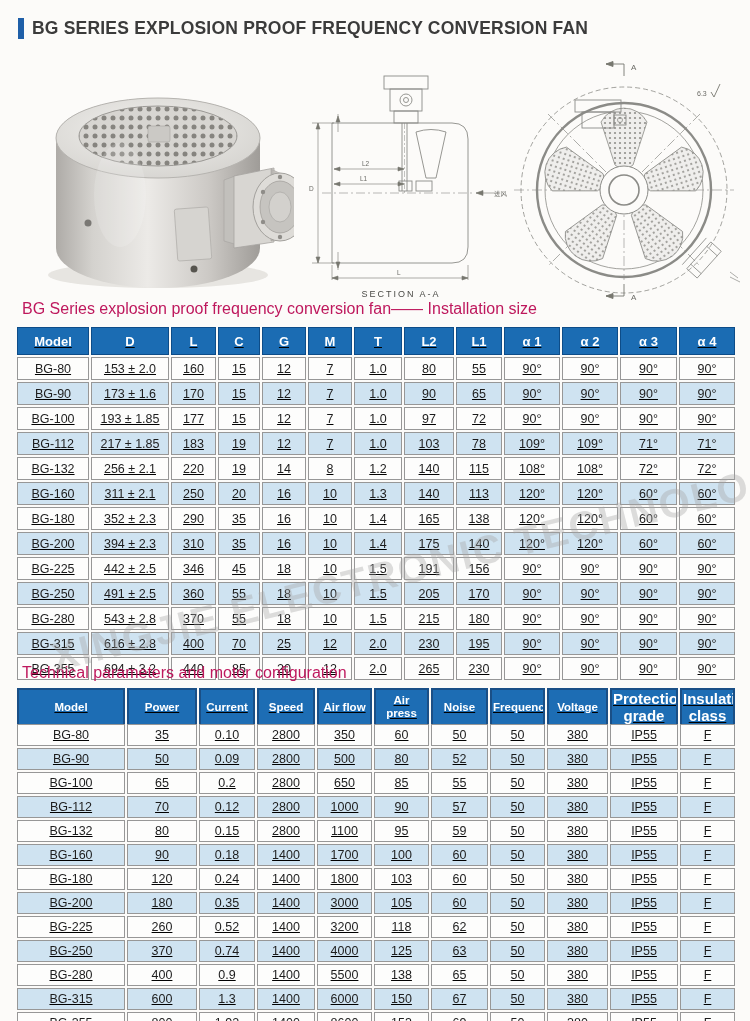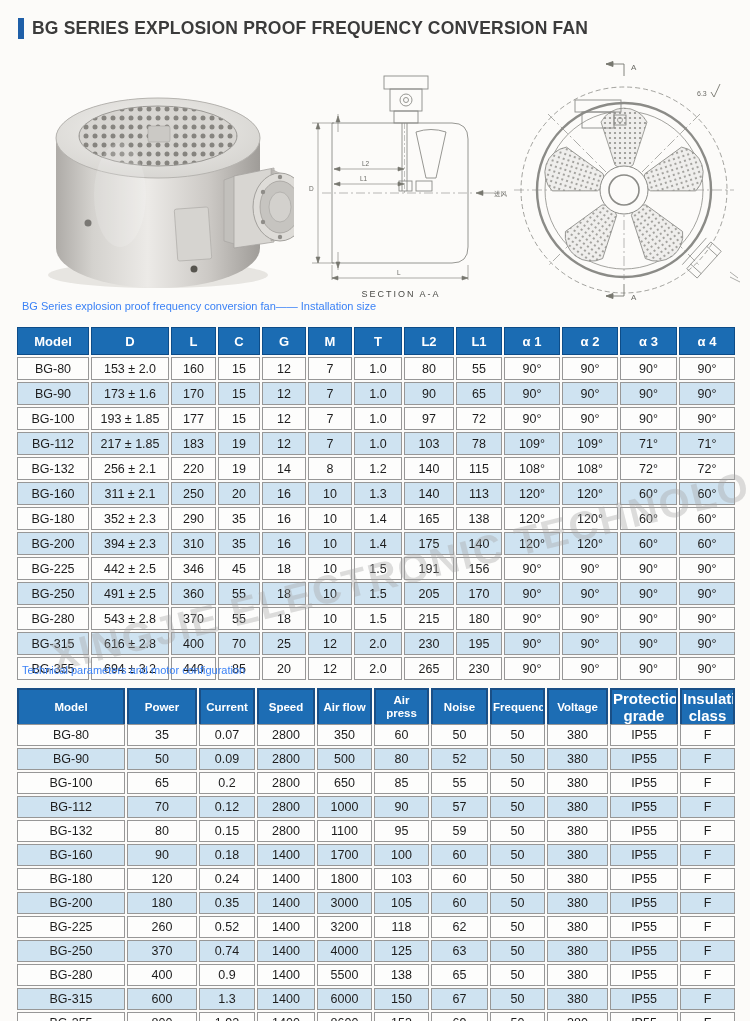--- a/index.html
+++ b/index.html
@@ -12,25 +12,25 @@
   .accent-bar { width:6px; height:21px; background:#1f5fa8; margin-right:8px; }
   .page-title { font-size:17.5px; font-weight:bold; color:#3b3b3b; letter-spacing:0.2px; }
 
   
   .figures { position:absolute; top:56px; left:18px; width:714px; height:244px; }
   .fig { position:absolute; }
   #fig-photo   { left:10px;  top:4px; }
   #fig-section { left:286px; top:10px; }
   #fig-front   { left:490px; top:0px; }
 
-  .caption { position:absolute; left:22px; font-size:11px; color:#3b82f6; }
+  .caption { position:absolute; left:22px; font-size:16px; color:#be185d; }
   #caption1 { top:300px; }
   #caption2 { top:664px; }
 
-  table { border-collapse:separate; border-spacing:2px; table-layout:fixed; }
+  table { border-collapse:separate; border-spacing:2px; table-layout:fixed;text-decoration:underline; }
   #t1 { position:absolute; top:325px; left:15px; width:722px; }
   #t1 th { background:#1b6cb3; color:#ffffff; font-weight:bold; font-size:13px;
            border:1px solid #0d4c88; height:26px; padding:0; }
   #t1 td, #t2d td {
     height:21px; font-size:12.5px; color:#1d1d1d; text-align:center;
     border:1px solid #979797; background:#fdfdfc; padding:0; overflow:hidden; white-space:nowrap; }
   #t1 tbody tr:nth-child(even) td, #t2d tbody tr:nth-child(even) td { background:#cfe3f1; }
 
   #t2h { position:absolute; top:686px; left:15px; width:722px; }
   #t2h th { background:#1d6db4; color:#ffffff; font-weight:bold; font-size:11.5px;
@@ -486,21 +486,21 @@
         <col style="width:57px">
         <col style="width:55px">
       <col style="width:61px">
         <col style="width:68px">
         <col style="width:55px">
     </colgroup>
     <tbody>
         <tr>
           <td>BG-80</td>
           <td>35</td>
-          <td>0.07</td>
+          <td>0.10</td>
           <td>2800</td>
           <td>350</td>
           <td>60</td>
           <td>50</td>
           <td>50</td>
           <td>380</td>
           <td>IP55</td>
           <td>F</td>
         </tr>
         <tr>

